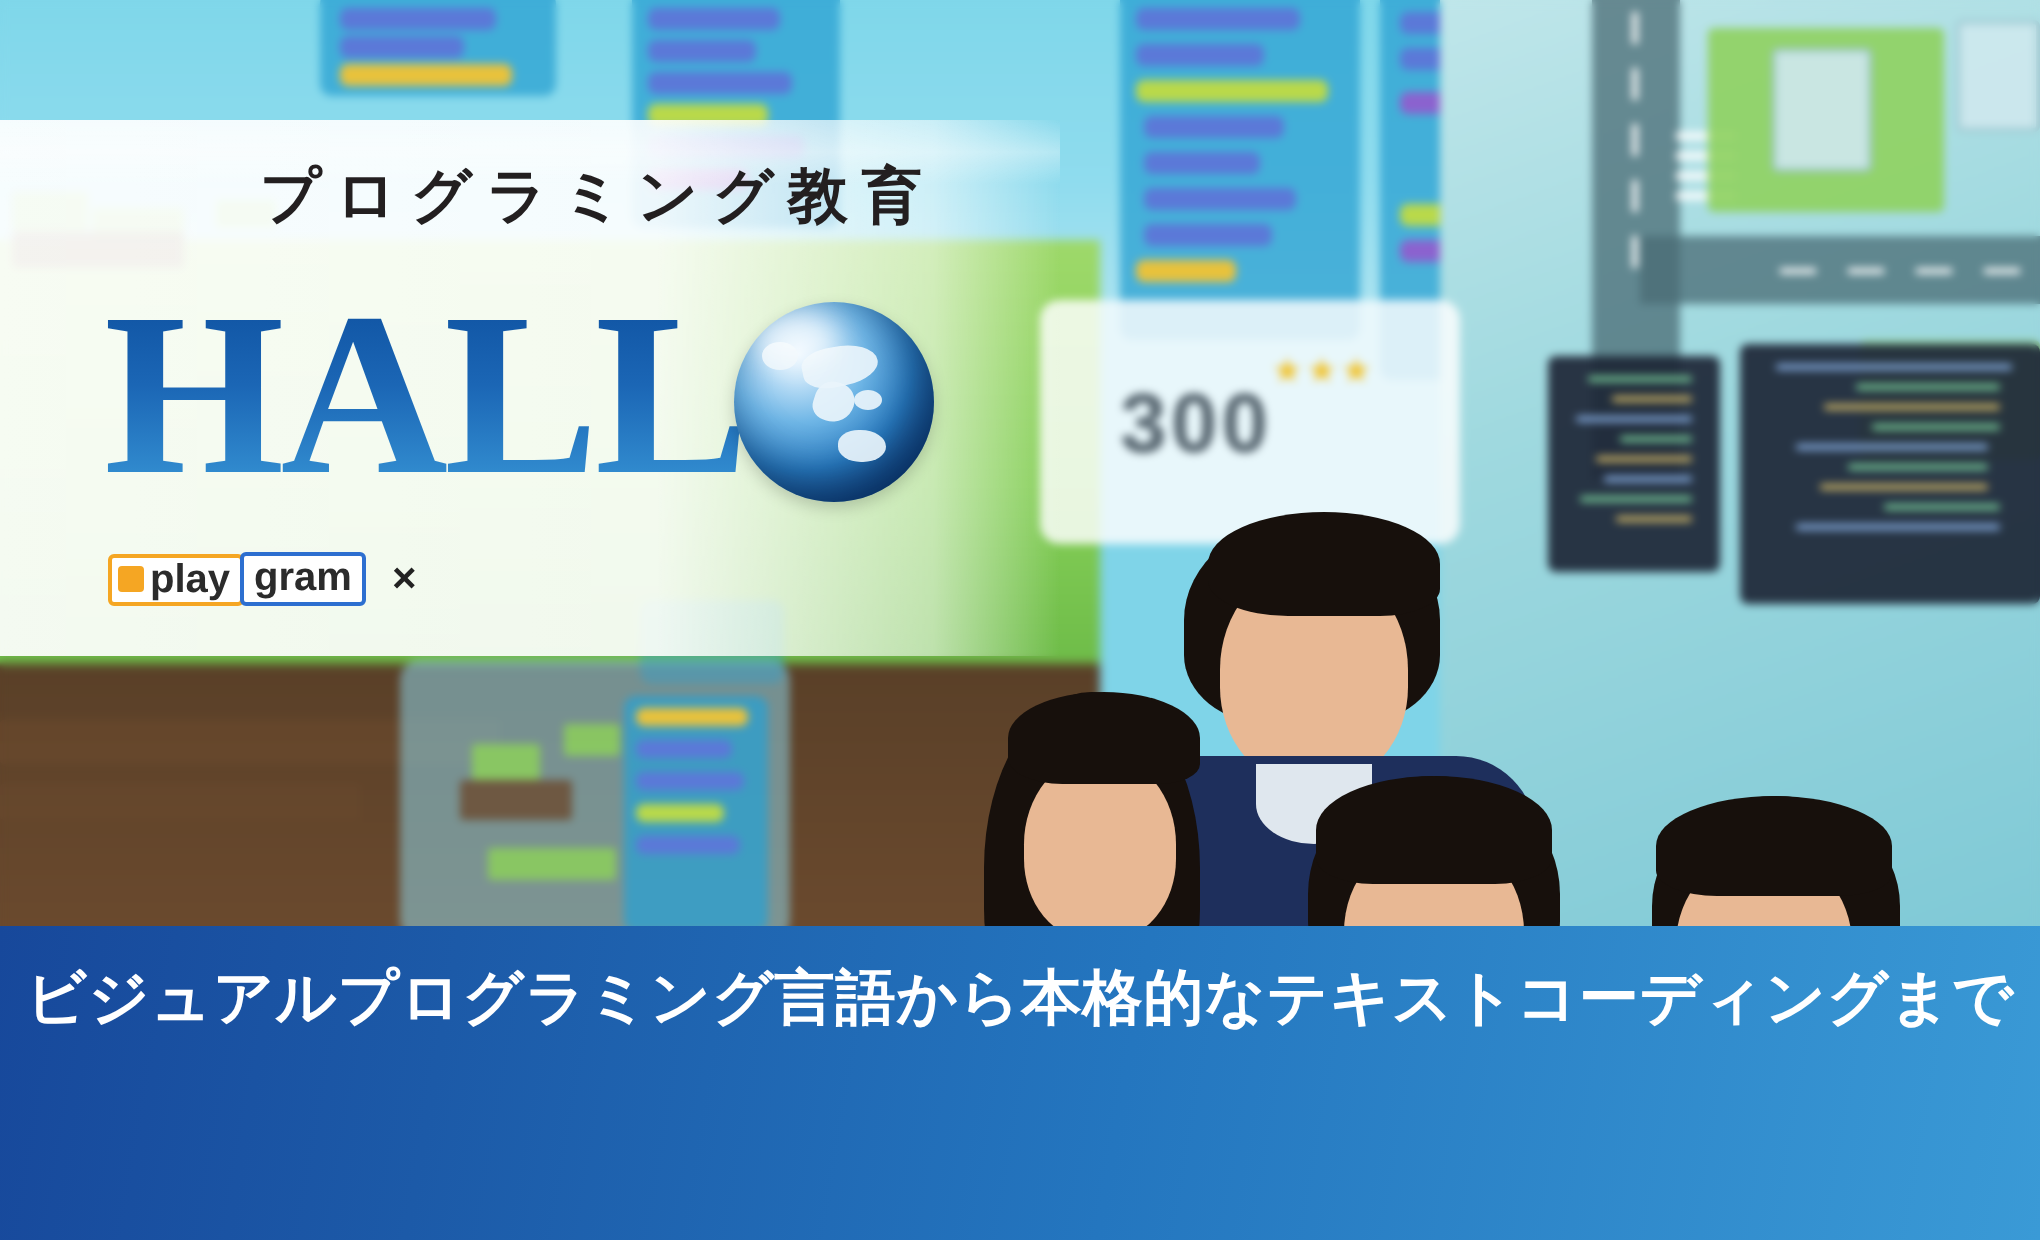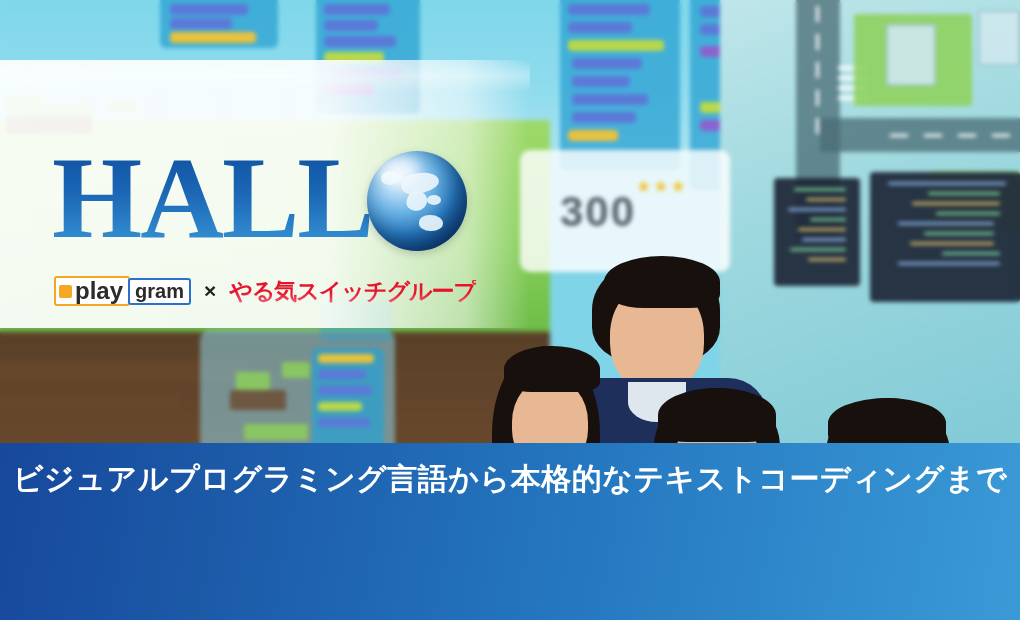--- a/index.html
+++ b/index.html
@@ -80,33 +80,33 @@
   .c-sea{left:60px;top:44px;width:14px;height:10px;border-radius:50%;}
   .glint{position:absolute;left:10px;top:6px;width:42px;height:26px;border-radius:50%;
          background:rgba(255,255,255,.55);filter:blur(6px);}
 
   .powered{position:absolute;left:54px;top:276px;display:flex;align-items:center;gap:9px;}
   .pb-label{font-size:20px;font-weight:bold;color:#1b1b1b;letter-spacing:.2px;}
   .pg{display:flex;align-items:center;}
   .pg-play{display:flex;align-items:center;gap:3px;border:2px solid #f5a623;border-radius:3px;
            background:#fff;padding:1px 5px 1px 3px;}
   .pg-sq{width:13px;height:13px;background:#f5a623;border-radius:2px;display:block;}
-  .pg-play-t{font-size:24px;font-weight:bold;color:#2b2b2b;line-height:1;}
+  .pg-play-t{font-size:20px;font-weight:bold;color:#2b2b2b;line-height:1;}
   .pg-gram{border:2px solid #2d6fd0;border-radius:3px;background:#fff;padding:1px 5px;margin-left:-2px;}
   .pg-gram-t{font-size:20px;font-weight:bold;color:#2b2b2b;line-height:1;}
   .cross{font-size:21px;font-weight:bold;color:#222;margin:0 4px;}
   .yaruki{font-size:23px;font-weight:bold;line-height:1;
           font-family:"DejaVu Sans","Liberation Sans",sans-serif;
           background:linear-gradient(180deg,#e8142d 0%,#e8142d 55%,#f0607a 100%);
           -webkit-background-clip:text;background-clip:text;color:transparent;
           -webkit-text-fill-color:transparent;
           text-shadow:0 0 0 rgba(0,0,0,0);letter-spacing:-1px;}
 
   
-  .band{position:absolute;left:0;bottom:0;width:1020px;height:177px;
+  .band{position:absolute;left:0;bottom:0;width:1020px;height:157px;
         background:linear-gradient(100deg,#17489b 0%,#1c5aa8 22%,#2476bf 55%,#3a9ad6 100%);
         overflow:hidden;margin-top:28px;}
   .band-l1{position:absolute;left:0;right:0;top:16px;text-align:center;color:#fff;
            font-size:30px;font-weight:bold;letter-spacing:.5px;white-space:nowrap;
            font-family:"DejaVu Sans","Liberation Sans",sans-serif;}
   .band-l2{position:absolute;left:0;right:0;top:56px;text-align:center;color:#fff;
            font-size:70px;font-weight:normal;letter-spacing:2px;white-space:nowrap;line-height:1.1;
            font-family:"DejaVu Sans","Liberation Sans",sans-serif;}
 </style>
 </head>
@@ -261,20 +261,21 @@
     <div class="laptop-screen" style="left:4px;top:424px;width:150px;height:44px;"></div>
     <div class="laptop" style="left:174px;top:412px;width:188px;height:58px;"></div>
     <div class="laptop-screen" style="left:190px;top:424px;width:158px;height:44px;"></div>
     <div class="laptop" style="left:384px;top:412px;width:186px;height:58px;"></div>
     <div class="laptop-screen" style="left:398px;top:424px;width:158px;height:44px;"></div>
   </div>
 
   <div class="panel"></div>
   <div class="panel-fadeL"></div>
 
+  <div class="kicker">プログラミング教育</div>
 
   <div class="hallo">
     <span class="hallo-txt">HALL</span>
     <span class="globe">
       <span class="cont c-eur"></span>
       <span class="cont c-asia"></span>
       <span class="cont c-ind"></span>
       <span class="cont c-sea"></span>
       <span class="cont c-aus"></span>
       <span class="glint"></span>
@@ -285,20 +286,19 @@
     <span class="pg">
       <span class="pg-play">
         <span class="pg-sq"></span>
         <span class="pg-play-t">play</span>
       </span>
       <span class="pg-gram">
         <span class="pg-gram-t">gram</span>
       </span>
     </span>
     <span class="cross">×</span>
-    <span class="yaruki">やる気スイッチグループ</span>
   </div>
 
   <div class="band">
     <div class="band-l1">ビジュアルプログラミング言語から本格的なテキストコーディングまで</div>
   </div>
 
 </div>
 
 </body></html>

